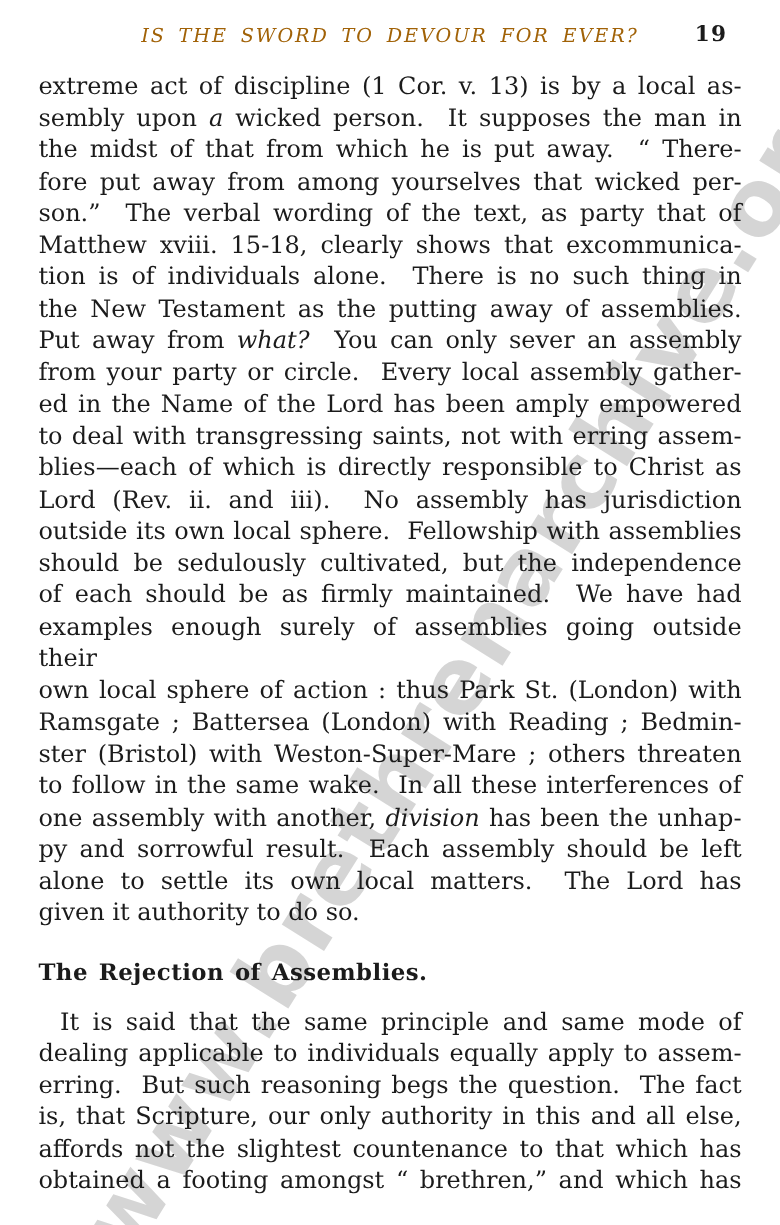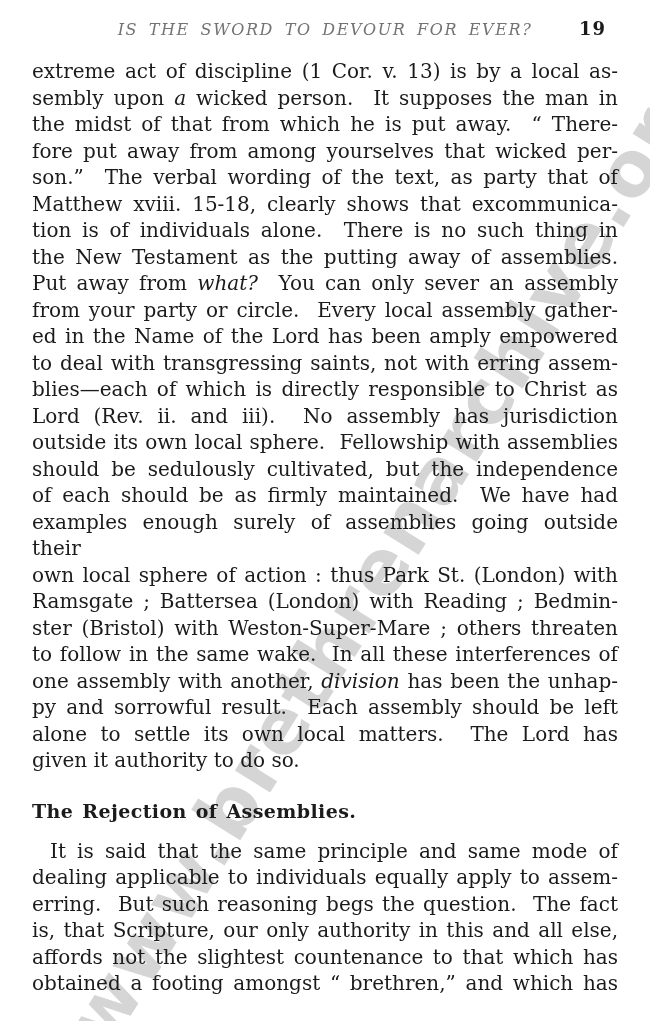--- a/index.html
+++ b/index.html
@@ -41,21 +41,21 @@
     height: 26px;
     z-index: 1;
   }
   .running-title {
     display: block;
     text-align: center;
     font-style: italic;
     font-size: 16px;
     letter-spacing: 1.6px;
     word-spacing: 4px;
-    color: #737373;
+    color: #a16207;
   }
   .page-number {
     position: absolute;
     right: 12px;
     top: -2px;
     font-weight: bold;
     font-style: normal;
     font-size: 18px;
     letter-spacing: 1px;
   }

